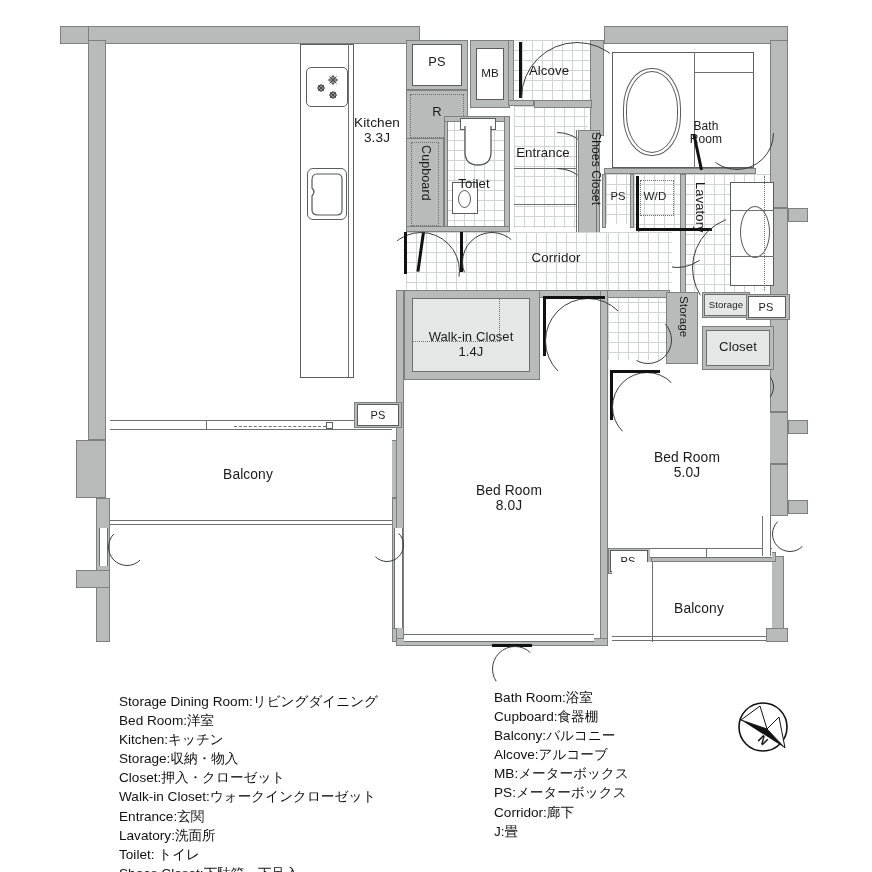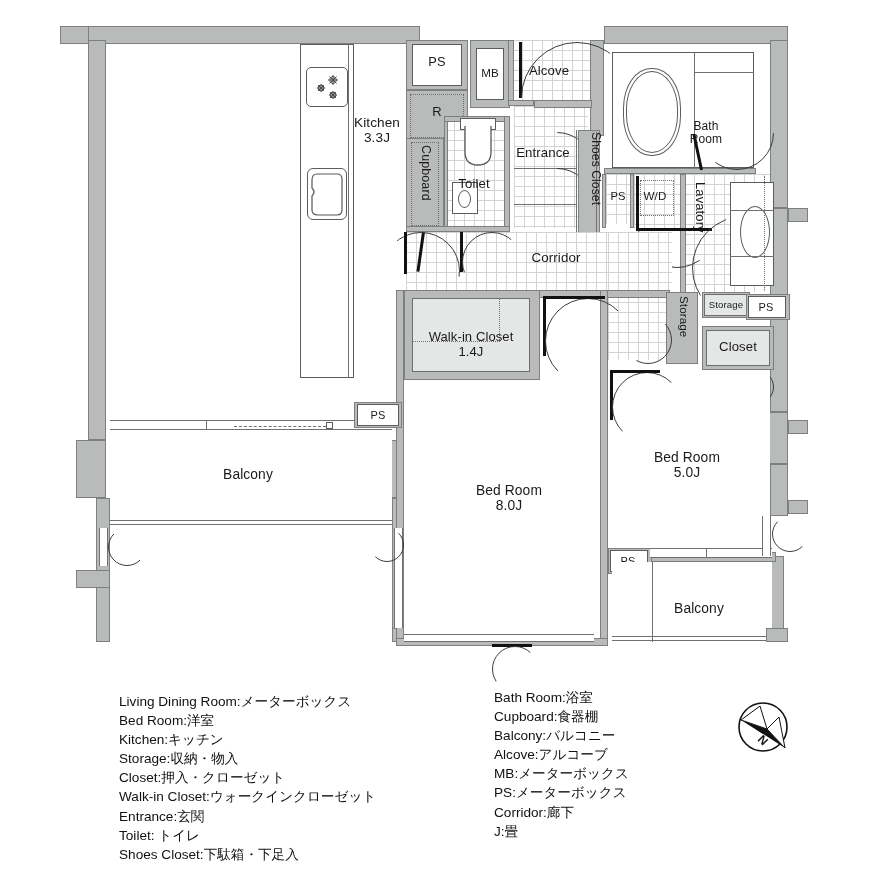--- a/index.html
+++ b/index.html
@@ -283,27 +283,28 @@
   <div class="lbl c" style="left:378px;top:415px;font-size:11px;">PS</div>
 
   <div class="room" style="left:612px;top:562px;width:160px;height:80px;"></div>
   <div class="lbl c" style="left:699px;top:609px;font-size:13.8px;">Balcony</div>
   <div class="lnH" style="left:612px;top:636px;width:160px;"></div>
   <div class="lnH" style="left:612px;top:640px;width:160px;"></div>
   <div class="lnV" style="left:652px;top:562px;height:80px;"></div>
   <div class="wall" style="left:766px;top:628px;width:22px;height:14px;"></div>
 
   <div class="legend" style="left:119px;top:692px;">
-    <div>Living Dining Room:メーターボックス</div>
+    <div>Storage Dining Room:リビングダイニング</div>
     <div>Bed Room:洋室</div>
     <div>Kitchen:キッチン</div>
     <div>Storage:収納・物入</div>
     <div>Closet:押入・クローゼット</div>
     <div>Walk-in Closet:ウォークインクローゼット</div>
     <div>Entrance:玄関</div>
+    <div>Lavatory:洗面所</div>
     <div>Toilet: トイレ</div>
     <div>Shoes Closet:下駄箱・下足入</div>
   </div>
   <div class="legend" style="left:494px;top:688px;">
     <div>Bath Room:浴室</div>
     <div>Cupboard:食器棚</div>
     <div>Balcony:バルコニー</div>
     <div>Alcove:アルコーブ</div>
     <div>MB:メーターボックス</div>
     <div>PS:メーターボックス</div>

